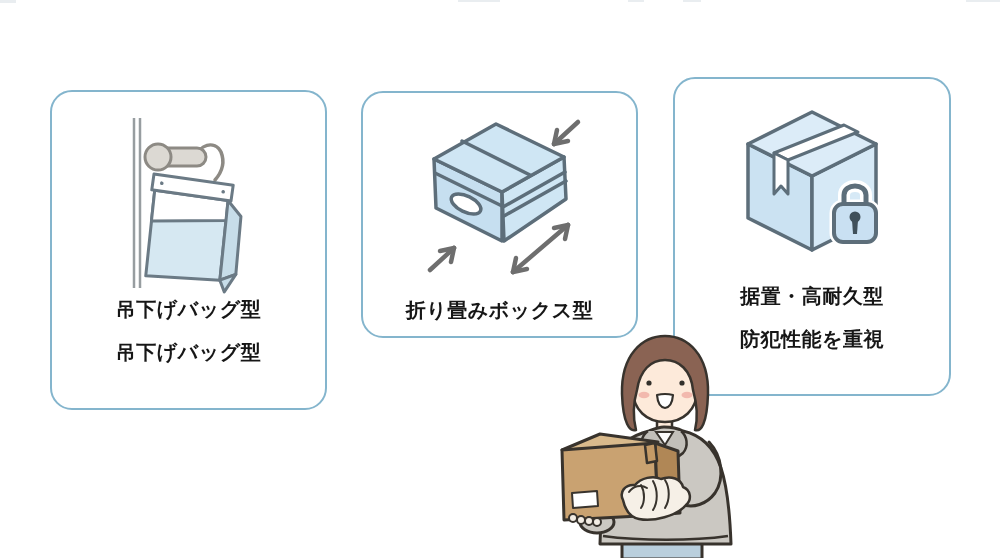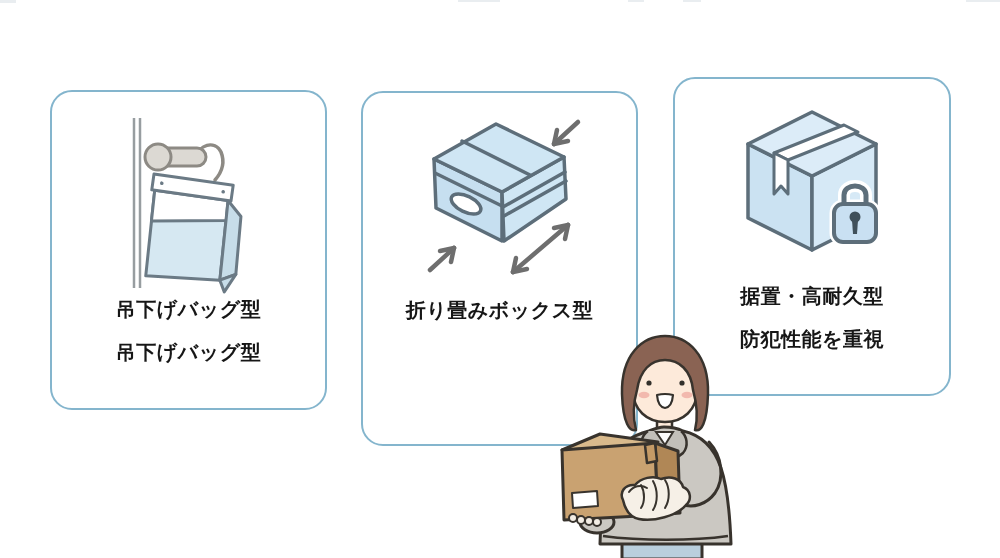--- a/index.html
+++ b/index.html
@@ -8,21 +8,21 @@
     font-family:"Liberation Sans","DejaVu Sans",sans-serif;
   }
   
   .artifact{position:absolute;top:0;height:2px;background:#e9edf0;}
   
   .card{
     position:absolute;background:#ffffff;border:2.5px solid #84b5cd;border-radius:22px;
     box-sizing:border-box;
   }
   .card-1{left:50px;top:90px;width:277px;height:320px;}
-  .card-2{left:361px;top:91px;width:277px;height:355px;}
+  .card-2{left:361px;top:91px;width:277px;height:247px;}
   .card-3{left:673px;top:77px;width:278px;height:319px;}
   .icon-wrap{position:absolute;}
   .icon-1{left:62px;top:20px;}
   .icon-2{left:55px;top:17px;}
   .icon-3{left:65px;top:25px;}
   .card-text{
     position:absolute;left:0;right:0;top:196px;text-align:center;
     color:#161616;font-weight:bold;font-size:20px;letter-spacing:0.5px;
   }
   .card-text .line{height:43px;line-height:43px;white-space:nowrap;}

